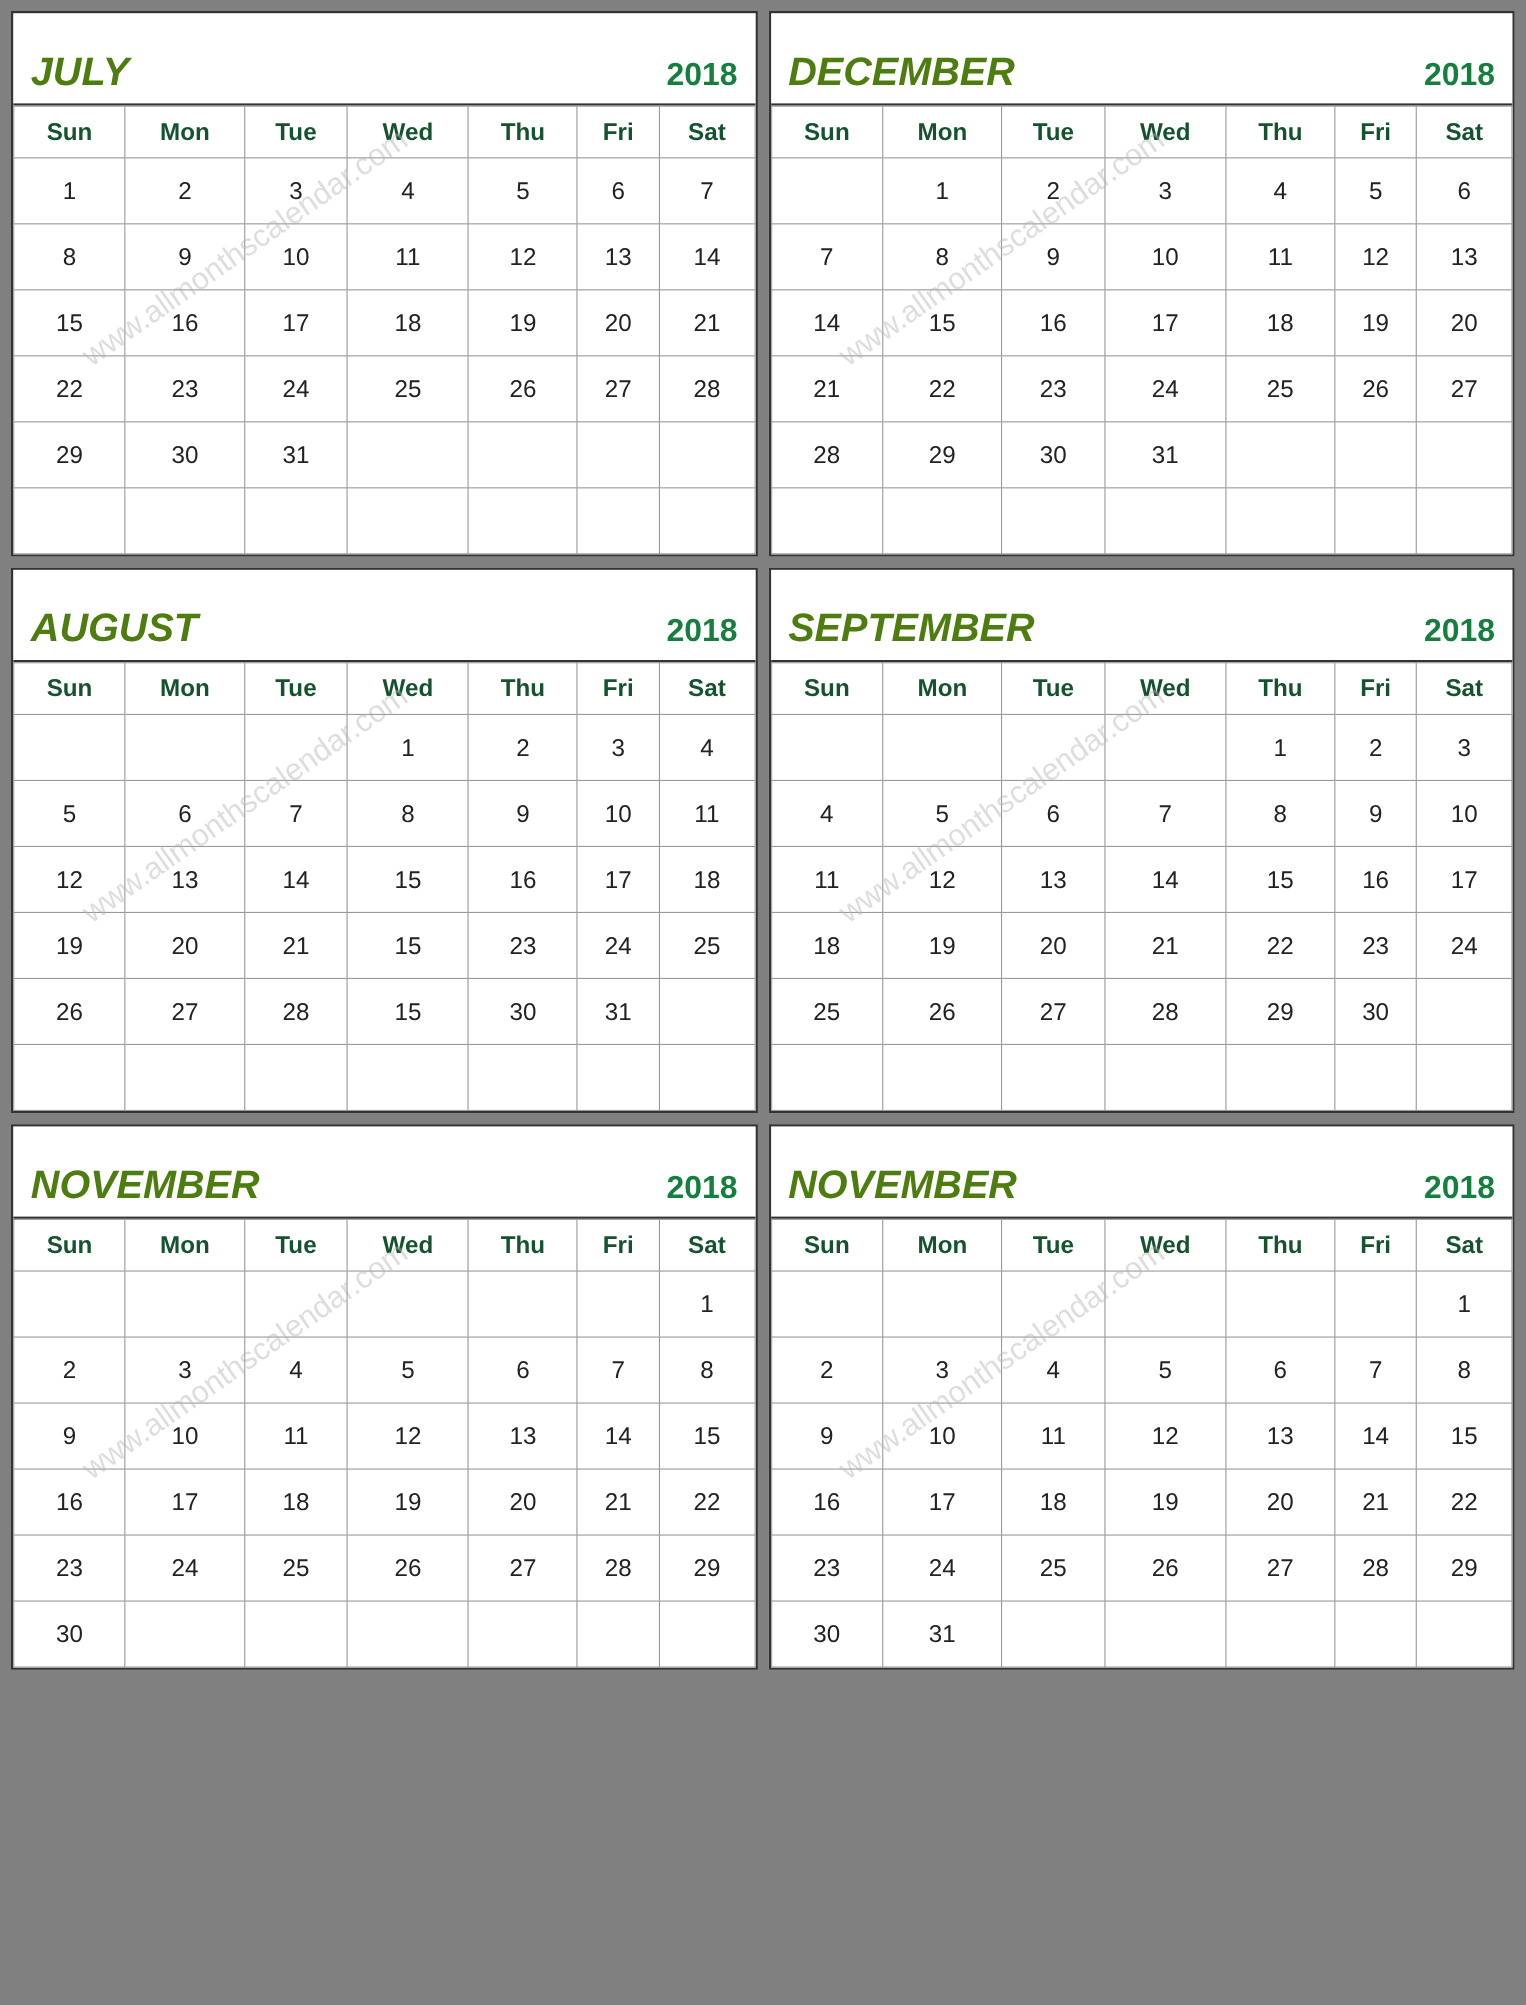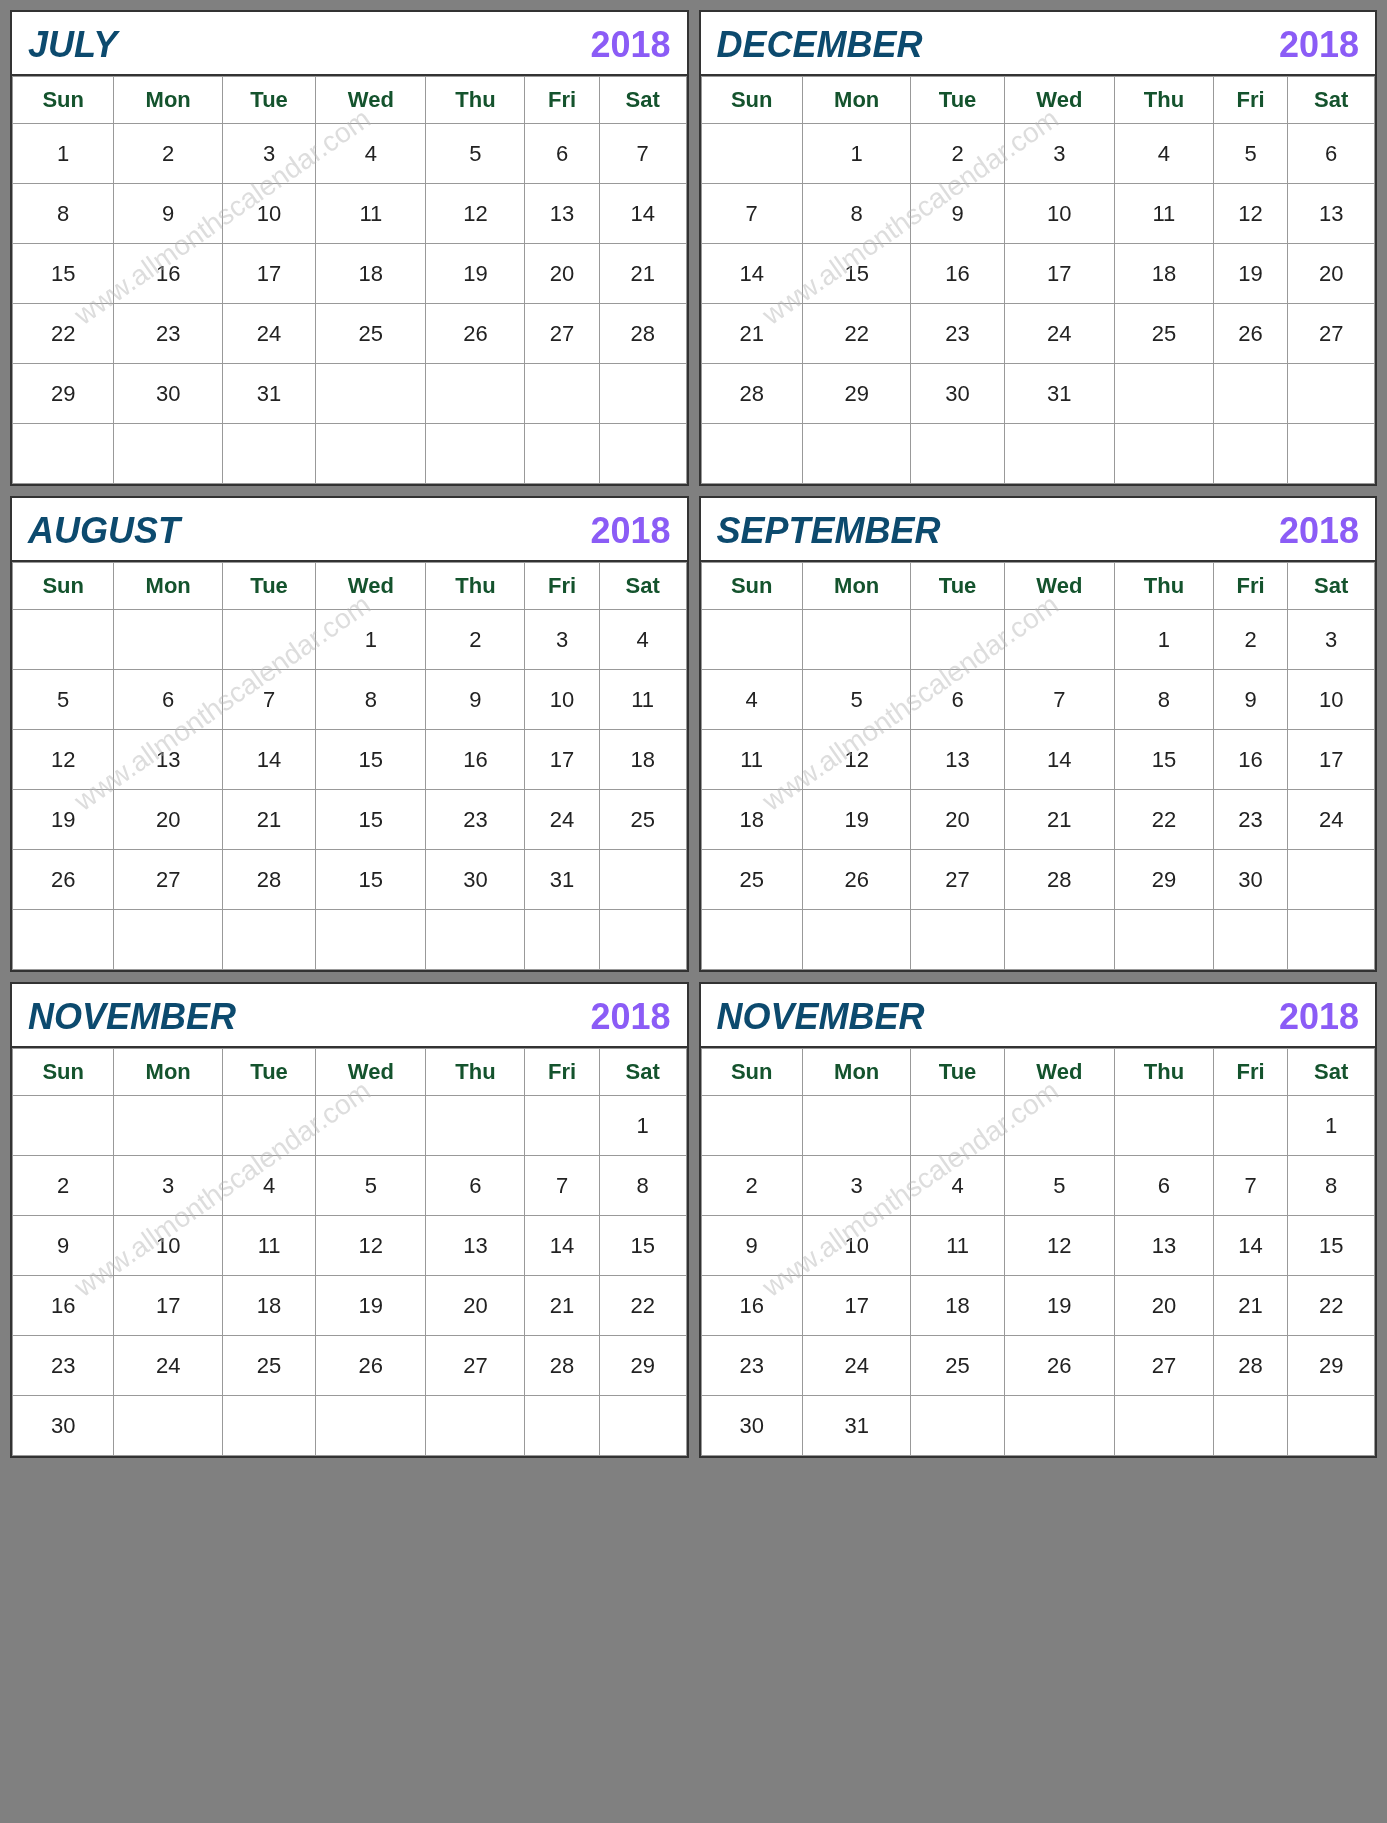--- a/index.html
+++ b/index.html
@@ -23,27 +23,28 @@
     .cal-header {
       display: flex;
       justify-content: space-between;
       align-items: baseline;
       padding: 12px 16px 8px 16px;
       border-bottom: 2px solid #333;
     }
     .cal-month {
       font-size: 36px;
       font-weight: 900;
-      color: #0c4a6e;
+      color: #4d7c0f;
       font-style: italic;
+      margin-top: 20px;
     }
     .cal-year {
-      font-size: 36px;
+      font-size: 29px;
       font-weight: 900;
-      color: #8b5cf6;
+      color: #15803d;
     }
     .cal-table {
       width: 100%;
       border-collapse: collapse;
     }
     .cal-table th {
       border: 1px solid #999;
       text-align: center;
       padding: 10px 4px;
       font-size: 22px;

